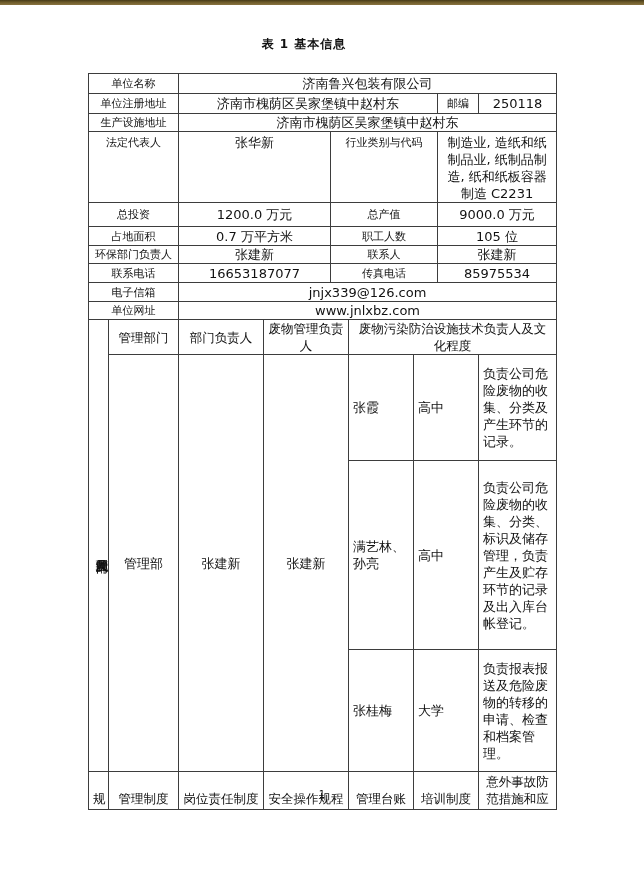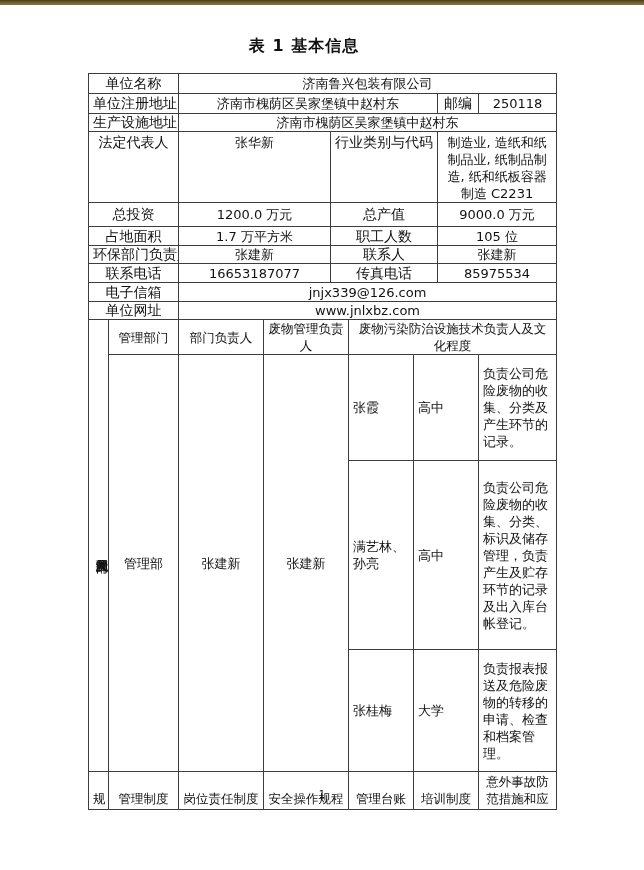--- a/index.html
+++ b/index.html
@@ -12,39 +12,39 @@
     overflow: hidden;
   }
   .topbar {
     position: absolute; top: 0; left: 0;
     width: 644px; height: 5px;
     background: linear-gradient(to bottom, #463a17 0%, #6d5b2a 45%, #8a7440 100%);
   }
   .doc-title {
     position: absolute; top: 36px; left: 0; width: 608px;
     text-align: center;
-    font-size: 16px; font-weight: bold;
+    font-size: 12px; font-weight: bold;
     letter-spacing: 1px;
   }
   .tbl-wrap { position: absolute; left: 88px; top: 73px; }
   table.doc {
     border-collapse: collapse;
     table-layout: fixed;
     font-size: 13px;
     line-height: 17px;
     width: 468px;
   }
   table.doc td {
     border: 1px solid #3d3d3d;
     padding: 0 4px;
     vertical-align: middle;
     overflow: hidden;
     word-break: break-all;
   }
-  td.lbl { text-align: center; white-space: nowrap; padding: 0 2px; font-size: 14px; }
+  td.lbl { text-align: center; white-space: nowrap; padding: 0 2px; font-size: 11px; }
   td.val { text-align: center; padding: 0 5px; }
   tr.toprow td { vertical-align: top; padding-top: 2px; margin-left: 9px; }
   td.hdr { text-align: center; vertical-align: middle; padding: 0 3px; font-size: 12.5px; }
   td.name, td.edu { vertical-align: top; padding-top: 2px; text-align: left; }
   td.duty { vertical-align: top; padding: 2px 9px 0 9px; text-align: left; }
   td.midcell { vertical-align: middle; text-align: center; }
   td.vert { text-align: center; vertical-align: middle; padding: 0; }
   td.vert .vtext {
     writing-mode: vertical-lr;
     text-orientation: upright;
@@ -108,21 +108,21 @@
 
     <tr style="height:24px">
       <td class="lbl" colspan="2">总投资</td>
       <td class="val" colspan="2">1200.0 万元</td>
       <td class="lbl" colspan="3">总产值</td>
       <td class="val" colspan="2">9000.0 万元</td>
     </tr>
 
     <tr style="height:19px">
       <td class="lbl" colspan="2">占地面积</td>
-      <td class="val" colspan="2">1.7 万平方米</td>
+      <td class="val" colspan="2">0.7 万平方米</td>
       <td class="lbl" colspan="3">职工人数</td>
       <td class="val" colspan="2">105 位</td>
     </tr>
 
     <tr style="height:15px">
       <td class="lbl" colspan="2">环保部门负责人</td>
       <td class="val" colspan="2">张建新</td>
       <td class="lbl" colspan="3">联系人</td>
       <td class="val" colspan="2">张建新</td>
     </tr>

